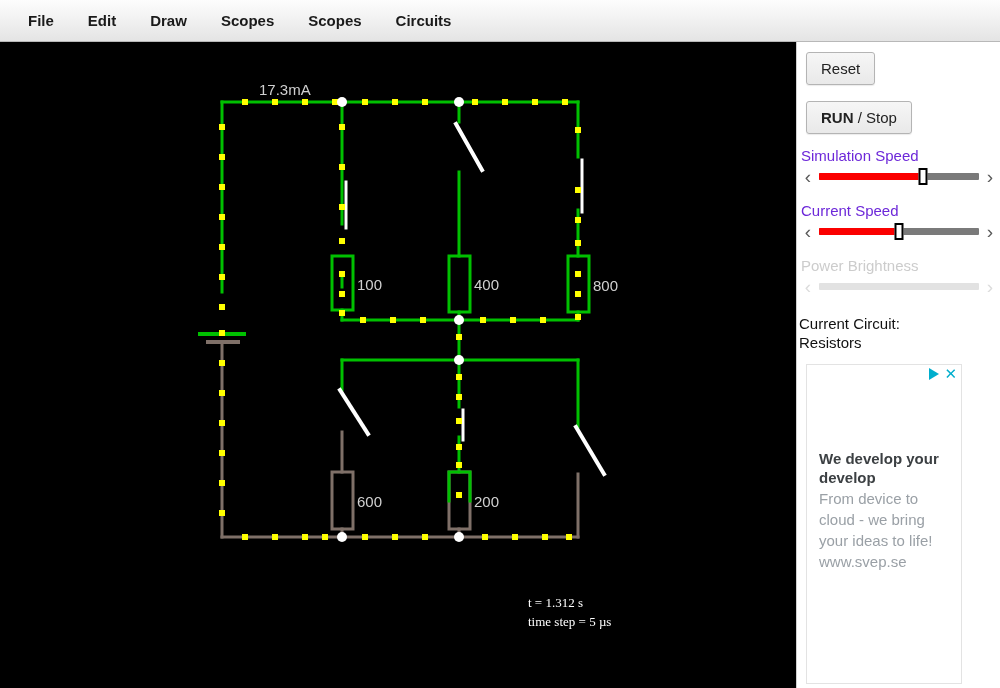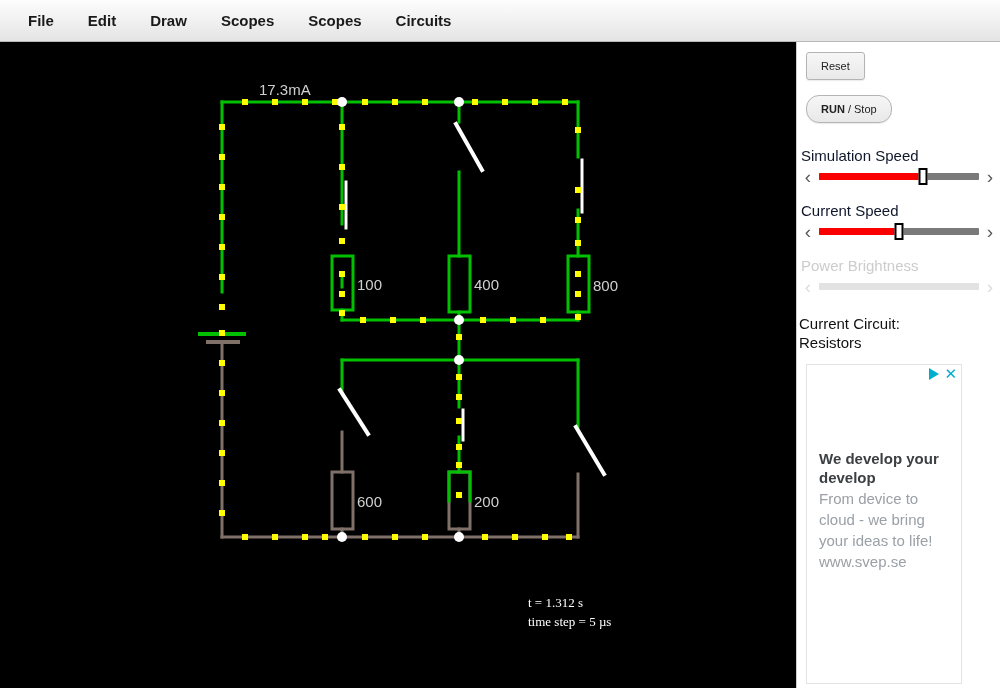--- a/index.html
+++ b/index.html
@@ -41,33 +41,33 @@
 
   
   .panel{
     position:absolute;left:796px;top:42px;width:204px;height:646px;
     background:#ffffff;border-left:1px solid #cfcfcf;box-sizing:border-box;
   }
   .btn{
     display:inline-block;
     background:linear-gradient(to bottom,#f6f6f6,#e9e9e9);
     border:1px solid #b4b4b4;border-radius:3px;
-    padding:7px 14px;font-size:11px;color:#222;
+    padding:7px 14px;font-size:15px;color:#222;
     cursor:pointer;box-shadow:0 1px 1px rgba(0,0,0,.08);
   }
   #reset-button{position:absolute;left:9px;top:10px;}
-  #runstop-button{position:absolute;left:9px;top:53px;border-radius:13px;}
+  #runstop-button{position:absolute;left:9px;top:59px;}
   #runstop-button .run{font-weight:bold;}
   #runstop-button .stop{font-weight:normal;}
 
   .slider-group{position:absolute;left:2px;width:200px;}
   #grp-sim{top:105px;}
   #grp-cur{top:160px;}
   #grp-pow{top:215px;}
-  .slider-label{font-size:15px;color:#0f172a;padding-left:2px;margin-bottom:1px;}
+  .slider-label{font-size:15px;color:#6d28d9;padding-left:2px;margin-bottom:1px;}
   .slider-label.disabled{color:#cccccc;}
   .slider-row{display:flex;align-items:center;height:22px;}
   .arrow{
     font-size:19px;color:#5a5a5a;width:18px;text-align:center;
     cursor:pointer;line-height:1;font-family:"Liberation Sans",sans-serif;
   }
   .arrow.disabled{color:#dcdcdc;}
   .track{
     position:relative;flex:1;height:7px;background:#7a7a7a;border-radius:1px;
     cursor:pointer;margin:0 2px;

